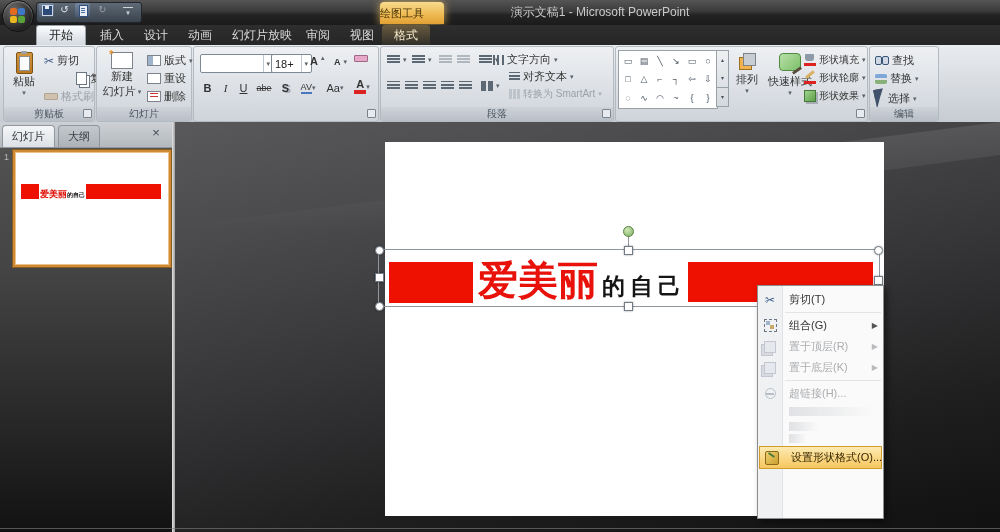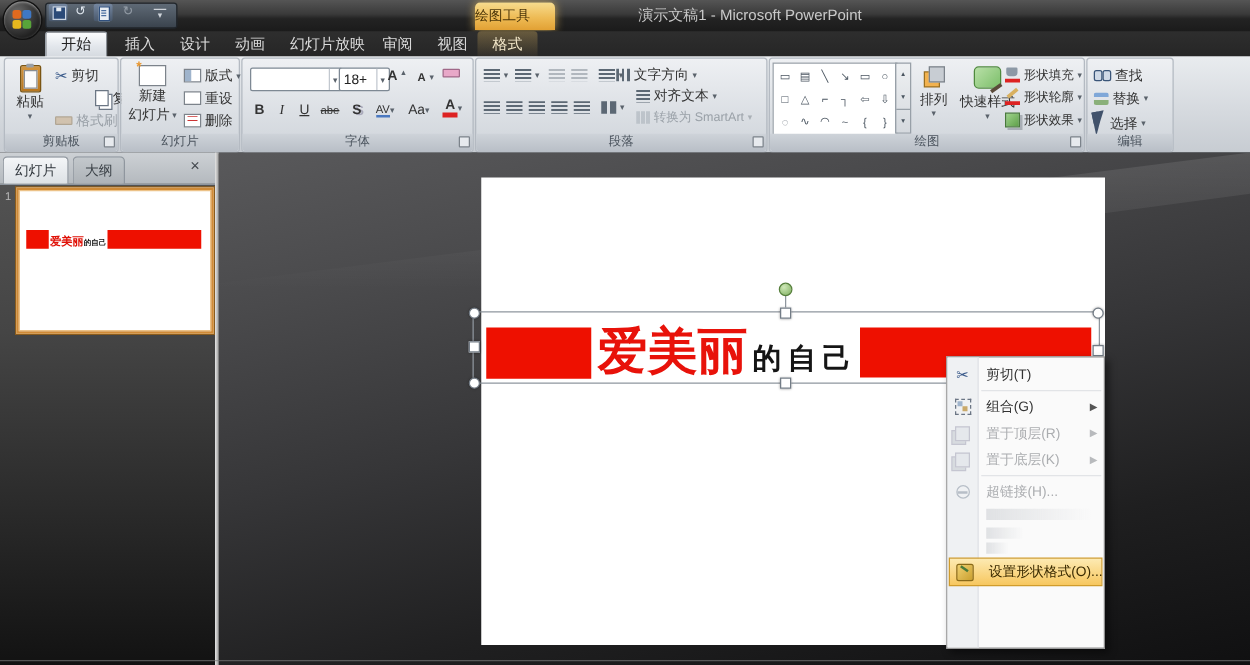--- a/index.html
+++ b/index.html
@@ -310,21 +310,20 @@
           <span>Aa</span>
           <span class="caret">▾</span>
         </div>
       <div class="fmt" style="position:absolute;left:156px;top:31px;width:24px;">
           <span class="ic-colorA">
             <span>A</span>
             <i></i>
           </span>
           <span class="caret">▾</span>
         </div>
-      <div class="grplabel">字体</div>
       <span class="launcher"></span>
     </div>
 
     <div class="grp" style="left:380px;width:232px;">
       <div class="rbtn" style="left:6px;top:8px;">
           <span class="al"></span>
           <span class="caret">▾</span>
         </div>
       <div class="rbtn" style="left:31px;top:8px;">
           <span class="al"></span>
@@ -422,21 +421,20 @@
       <div class="rbtn" style="left:188px;top:24px;font-size:10px;justify-content:space-between;">
         <span class="ic-pencil"></span>
         <span>形状轮廓</span>
         <span class="caret">▾</span>
       </div>
       <div class="rbtn" style="left:188px;top:42px;font-size:10px;">
         <span class="ic-cube"></span>
         <span>形状效果</span>
         <span class="caret">▾</span>
       </div>
-      <div class="grplabel">绘图</div>
       <span class="launcher"></span>
     </div>
 
     <div class="grp" style="left:869px;width:68px;">
       <div class="rbtn" style="left:5px;top:6px;justify-content:space-between;">
         <span class="ic-find"></span>
         <span>查找</span>
       </div>
       <div class="rbtn" style="left:5px;top:24px;">
         <span class="ic-repl"></span>

